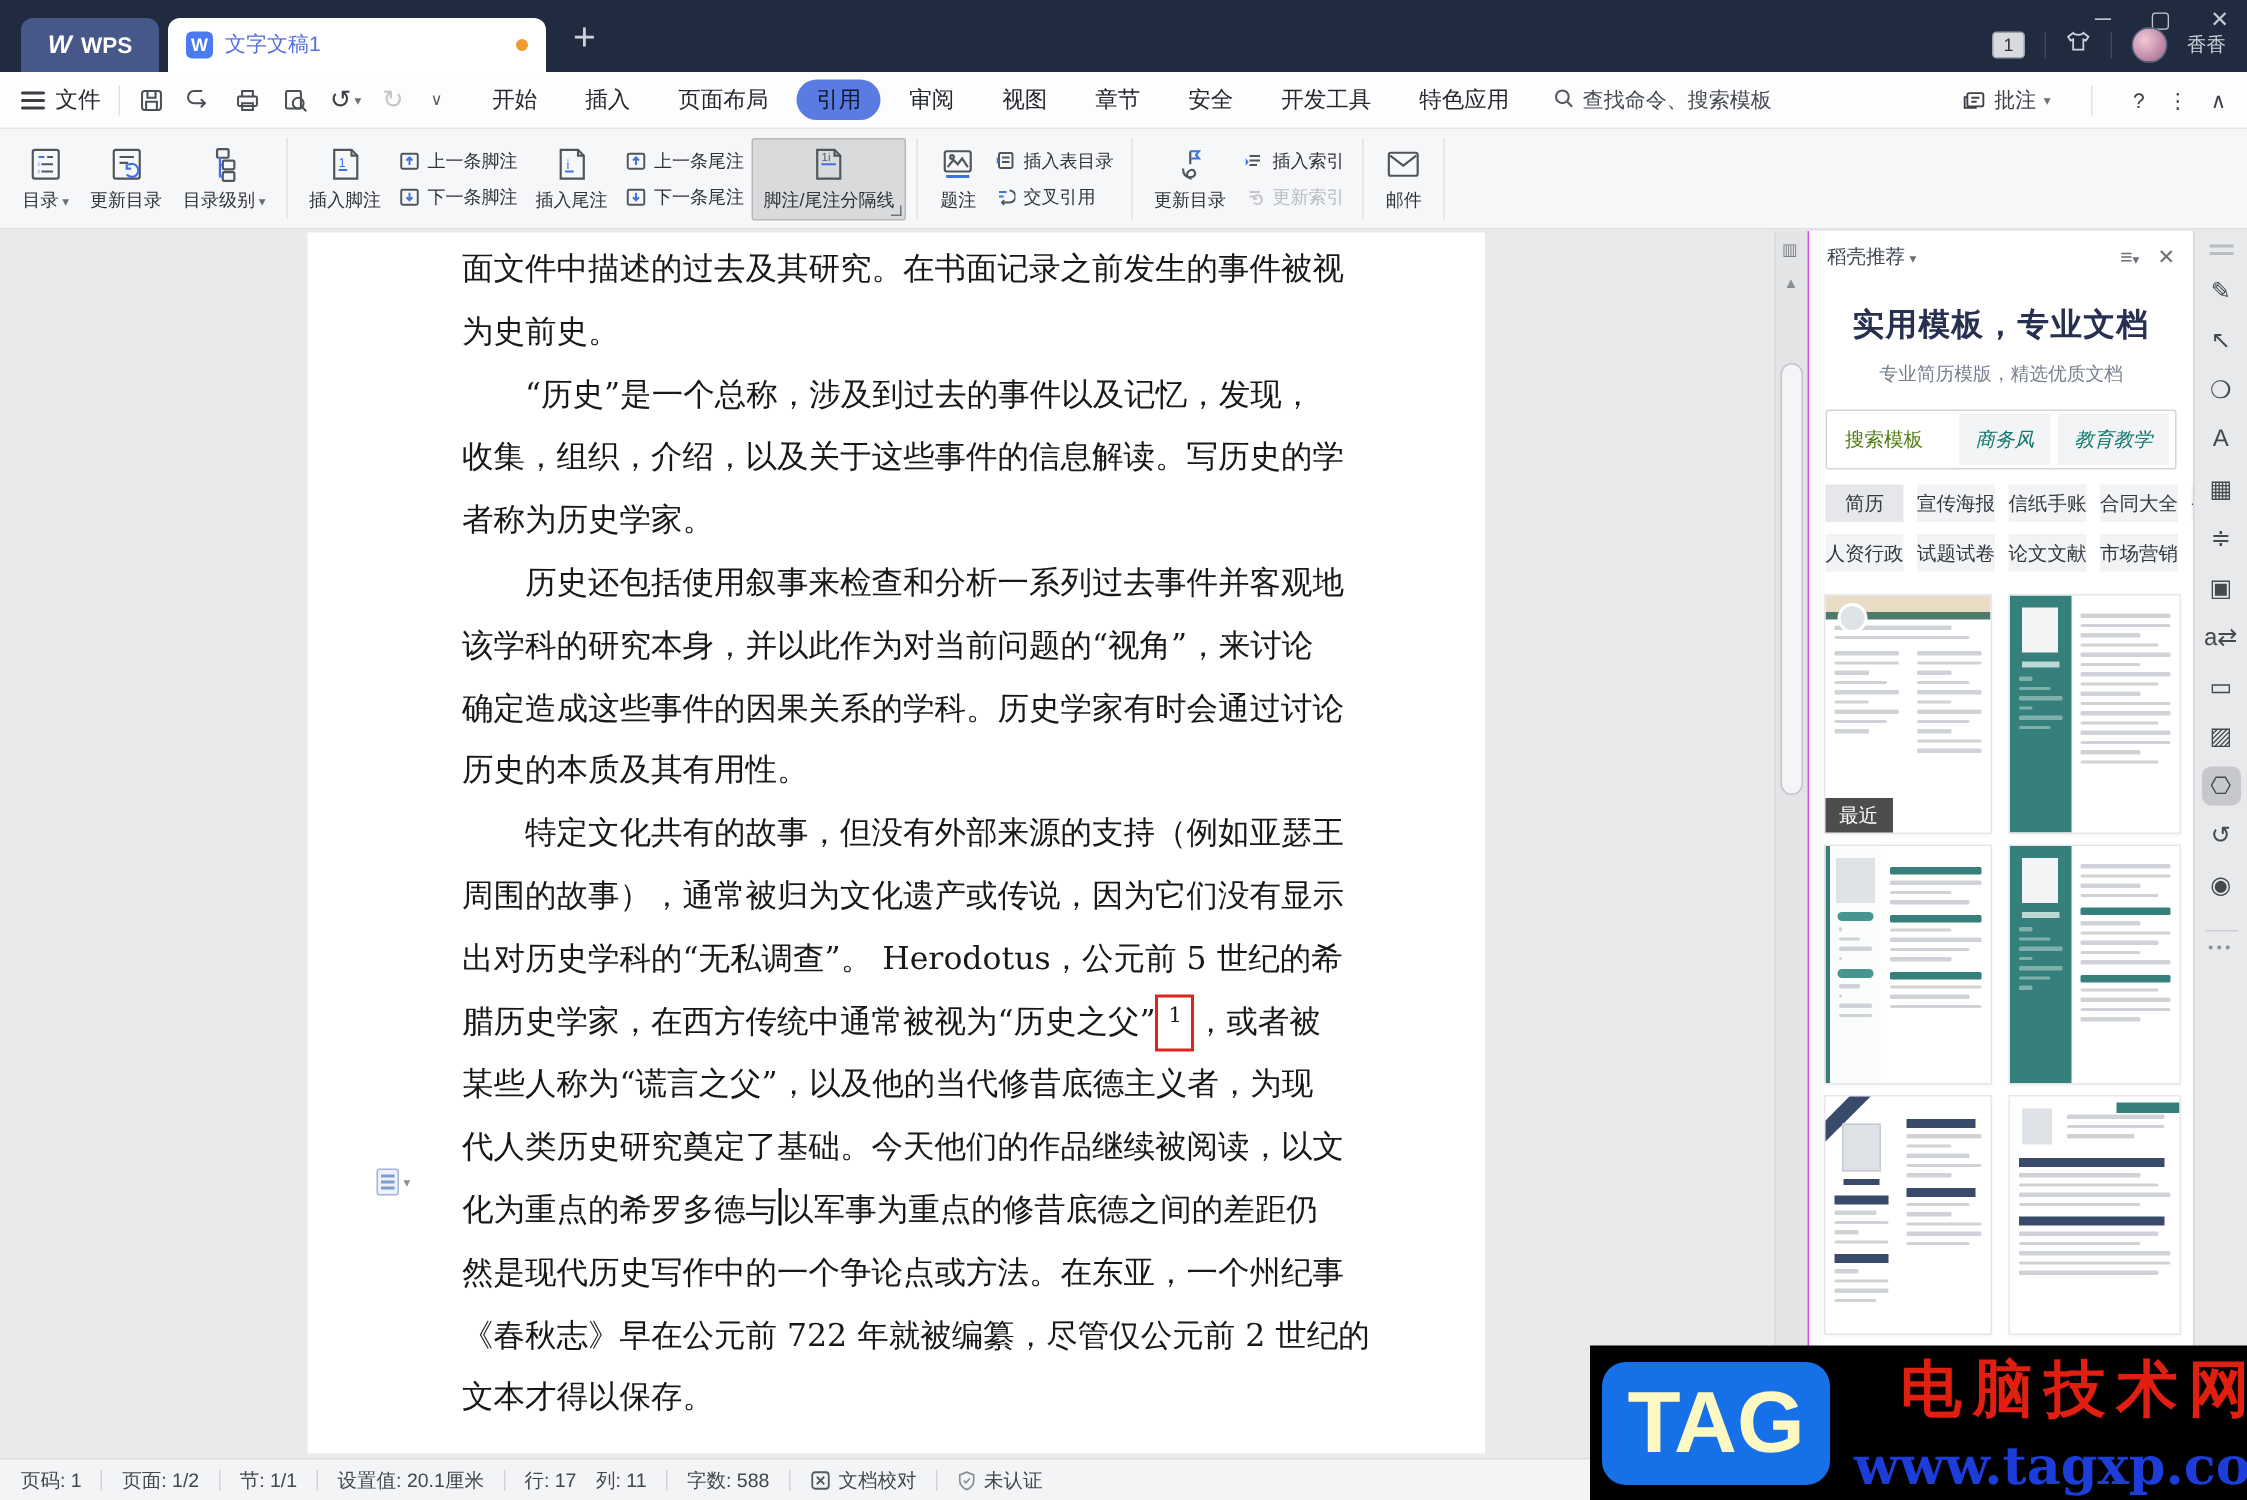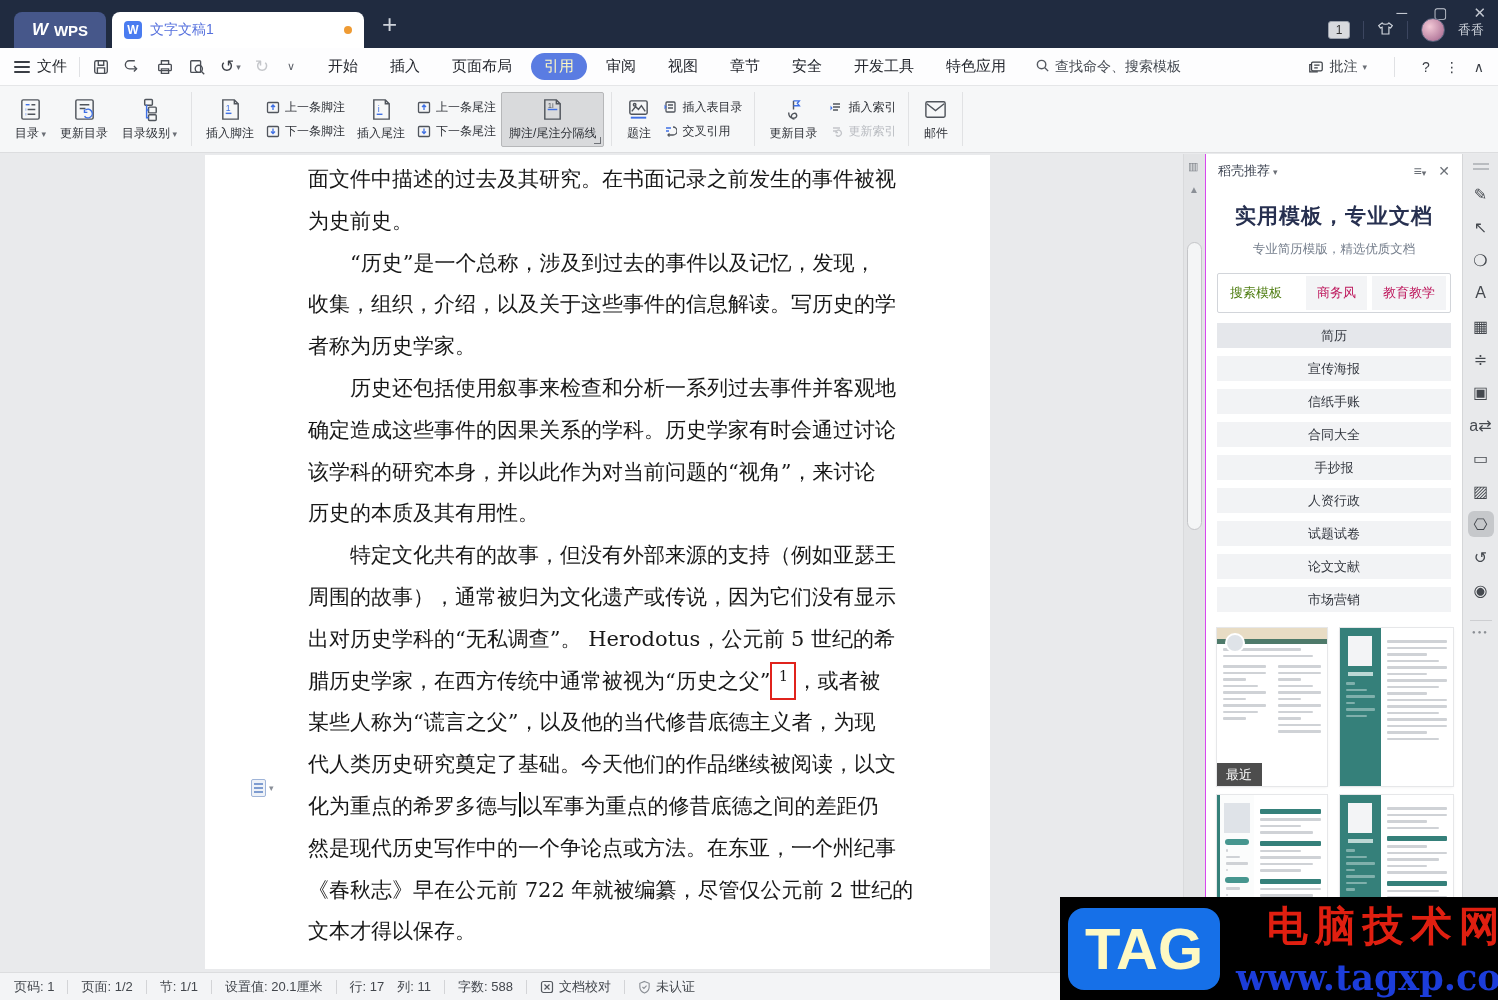--- a/index.html
+++ b/index.html
@@ -37,21 +37,21 @@
   .mdiv { width:1px; height:20px; background:#e0e1e4; margin:0 12px; }
   .qicons { display:flex; align-items:center; gap:14px; color:#4a4e55; }
   .qicons svg { display:block; }
   .undo-wrap { display:flex; align-items:center; gap:2px; }
   .undo-g { color:#3b3f46; font-size:17px; }
   .redo-g { color:#c4c6ca; font-size:17px; }
   .tiny-car { font-size:9px; color:#6a6e75; }
   .qa-chev { color:#5a5e66; font-size:11px; margin-left:4px; }
   .tabs-row { display:flex; align-items:center; gap:6px; margin-left:20px; }
   .mtab { padding:4px 13px; font-size:15px; color:#24272e; border-radius:14px; white-space:nowrap; }
-  .mtab.active { background:#5a7ce2; color:#fef9c3;font-family:Liberation Serif, serif; }
+  .mtab.active { background:#5a7ce2; color:#0f172a;font-family:Liberation Serif, serif; }
   .cmd-search { display:flex; align-items:center; gap:5px; margin-left:16px; color:#454a52; font-size:14px; white-space:nowrap; }
   .mright { margin-left:auto; display:flex; align-items:center; gap:15px; color:#3c4047; font-size:14px; }
   .cmt-btn { display:flex; align-items:center; gap:5px; }
 
   
   .ribbon { height:67px; background:#f6f7f8; border-bottom:1px solid #dcdddf; display:flex; align-items:center; padding:0 8px; }
   .bigbtn { display:flex; flex-direction:column; align-items:center; justify-content:center; gap:3px;
     padding:4px 7px; font-size:12px; color:#2e3137; white-space:nowrap; }
   .bigbtn svg { width:25px; height:25px; }
   .caret-s { font-size:9px; color:#6a6e75; }
@@ -91,22 +91,22 @@
   .sidebar { position:absolute; top:154px; left:1205px; width:257px; height:818px; background:#fff; border-left:1px solid #d946ef; }
   .sb-head { height:34px; display:flex; align-items:center; padding:0 12px; }
   .sb-title { font-size:13px; color:#3d4452; }
   .sb-title .caret-s { margin-left:3px; }
   .sb-head-icons { margin-left:auto; display:flex; gap:12px; color:#6b7077; font-size:14px; }
   .sb-headline { text-align:center; font-size:21px; font-weight:bold; color:#273050; margin-top:14px; letter-spacing:1px; }
   .sb-sub { text-align:center; font-size:12.5px; color:#767f8d; margin-top:11px; }
   .sb-search { margin:15px 11px 0; border:1px solid #d2d5da; border-radius:2px; height:40px;
     display:flex; align-items:center; padding:4px; background:#fff; }
   .sb-search-ph { flex:1; padding-left:8px; font-size:13px; color:#4d7c0f; }
-  .sb-filter { background:#f3f4f6; font-size:13px; color:#be185d; padding:8px 11px; margin-left:5px; white-space:nowrap; }
-  .sb-tags { margin:10px 11px 16px; display:grid; grid-template-columns:repeat(1,1fr); gap:8px 9px; }
+  .sb-filter { background:#f3f4f6; font-size:13px; color:#0f766e; padding:8px 11px; margin-left:5px; white-space:nowrap;font-style:italic; }
+  .sb-tags { margin:10px 11px 16px; display:grid; grid-template-columns:repeat(5,1fr); gap:8px 9px; }
   .sb-tag { height:25px; background:#f2f3f5; display:flex; align-items:center; justify-content:center;
     font-size:13px; color:#33373f; white-space:nowrap; }
   .sb-tag.first { background:#e5e7eb; }
   .tpl-grid { margin:10px 11px 0; display:grid; grid-template-columns:110px 113px; gap:9px 13px; }
   .thumb { position:relative; height:158px; background:#fff; box-shadow:0 0 0 1px #e6e7e9, 0 1px 3px rgba(0,0,0,.08); overflow:hidden; }
   .recent-lbl { position:absolute; left:-1px; bottom:-1px; background:rgba(58,58,58,.9); color:#fff;
     font-size:13px; padding:3px 10px; z-index:5; }
   .thumb i { display:block; height:2.5px; background:#cfd2d6; margin:4px 6px; border-radius:1px; }
   .thumb i:nth-child(3n) { margin-right:26px; }
   .thumb i:nth-child(4n) { margin-right:14px; }
@@ -429,22 +429,22 @@
 
   <div class="canvas">
     <div class="page">
       <div class="doc-text" id="doc-text">
           <div class="doc-line">面文件中描述的过去及其研究。在书面记录之前发生的事件被视</div>
           <div class="doc-line">为史前史。</div>
           <div class="doc-line">　　“历史”是一个总称，涉及到过去的事件以及记忆，发现，</div>
           <div class="doc-line">收集，组织，介绍，以及关于这些事件的信息解读。写历史的学</div>
           <div class="doc-line">者称为历史学家。</div>
           <div class="doc-line">　　历史还包括使用叙事来检查和分析一系列过去事件并客观地</div>
+          <div class="doc-line">该学科的研究本身，并以此作为对当前问题的“视角”，来讨论</div>
           <div class="doc-line">确定造成这些事件的因果关系的学科。历史学家有时会通过讨论</div>
-          <div class="doc-line">该学科的研究本身，并以此作为对当前问题的“视角”，来讨论</div>
           <div class="doc-line">历史的本质及其有用性。</div>
           <div class="doc-line">　　特定文化共有的故事，但没有外部来源的支持（例如亚瑟王</div>
           <div class="doc-line">周围的故事），通常被归为文化遗产或传说，因为它们没有显示</div>
           <div class="doc-line">出对历史学科的“无私调查”。 Herodotus，公元前 5 世纪的希</div>
           <div class="doc-line"><span>腊历史学家，在西方传统中通常被视为“历史之父”</span><span class="fn-box"><sup>1</sup></span><span>，或者被</span></div>
           <div class="doc-line">某些人称为“谎言之父”，以及他的当代修昔底德主义者，为现</div>
           <div class="doc-line">代人类历史研究奠定了基础。今天他们的作品继续被阅读，以文</div>
           <div class="doc-line"><span>化为重点的希罗多德与</span><span class="caret"></span><span>以军事为重点的修昔底德之间的差距仍</span></div>
           <div class="doc-line">然是现代历史写作中的一个争论点或方法。在东亚，一个州纪事</div>
           <div class="doc-line">《春秋志》早在公元前 722 年就被编纂，尽管仅公元前 2 世纪的</div>

